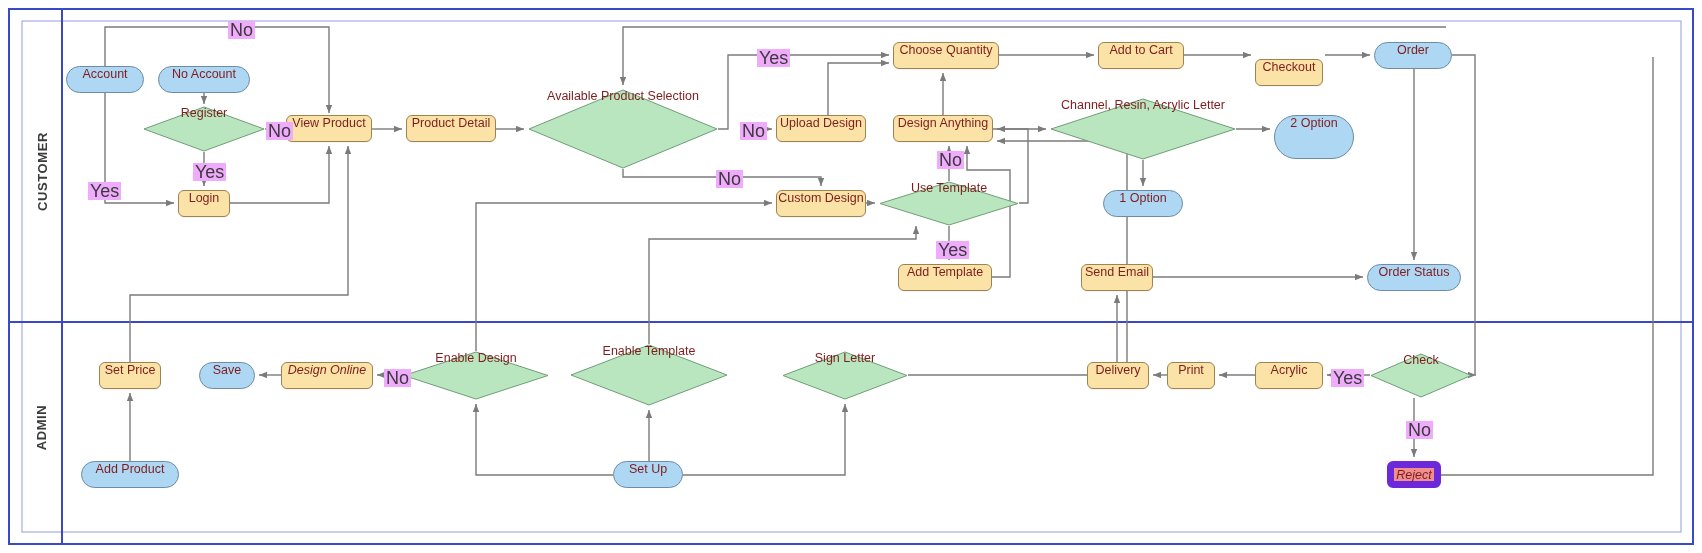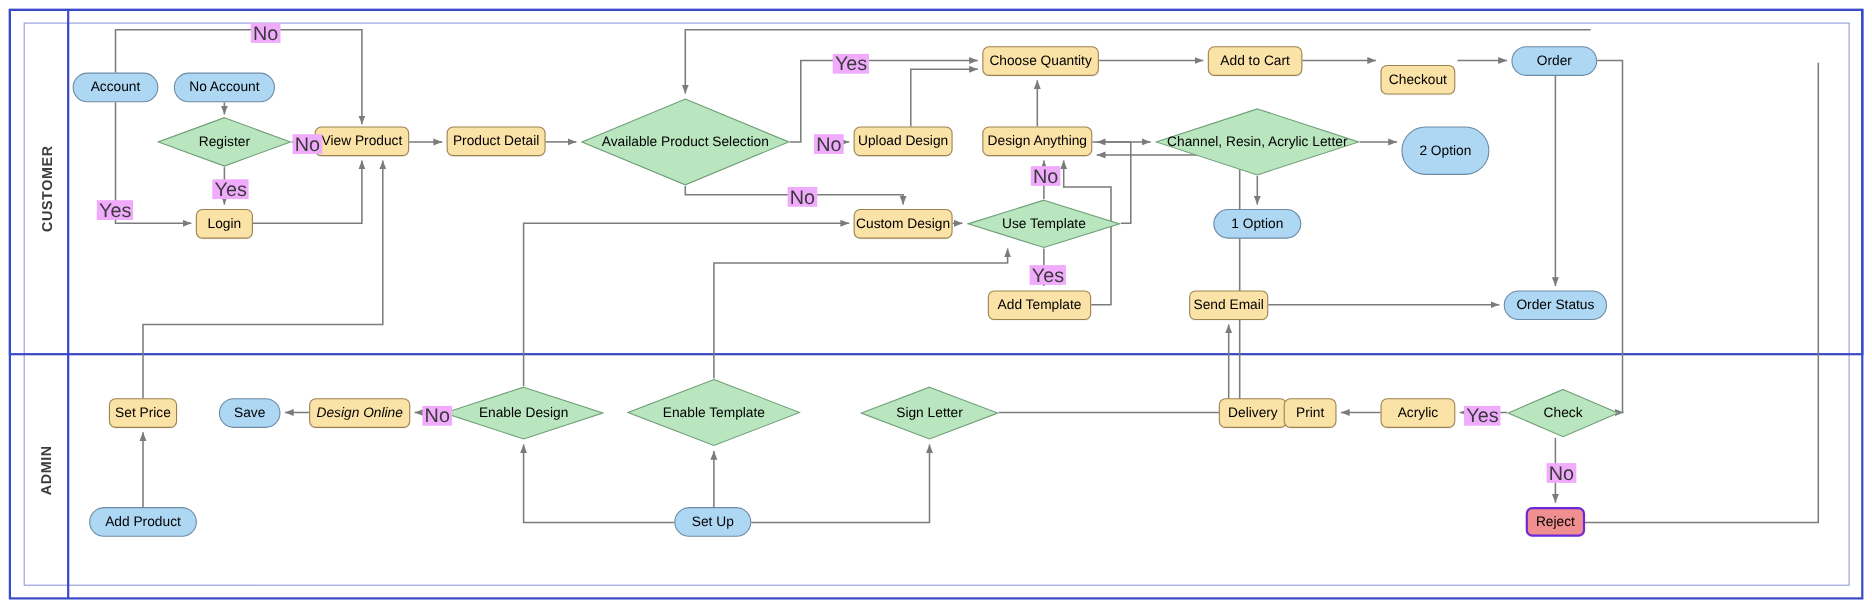--- a/index.html
+++ b/index.html
@@ -7,33 +7,33 @@
   #stage{position:relative;width:1702px;height:553px;background:#ffffff;overflow:hidden;}
   #svg{position:absolute;left:0;top:0;width:1702px;height:553px;}
   .lane-label{
     position:absolute;display:flex;align-items:center;justify-content:center;
     font-size:13px;font-weight:bold;color:#3b3b3b;letter-spacing:.6px;
   }
   .lane-label span{
     transform:rotate(-90deg);white-space:nowrap;display:block;
   }
   .node{
-    position:absolute;display:flex;align-items:center;justify-content:center;
-    text-align:center;font-size:12.5px;color:#000000;line-height:1.18;
+    position:absolute;display:flex;justify-content:center;
+    text-align:center;font-size:12.5px;color:#7f1d1d;line-height:1.18;
     box-sizing:border-box;
   }
   .proc{
     background:#fbe2a7;border:1px solid #9d8350;border-radius:6px;
     box-shadow:0 1px 0 rgba(0,0,0,.04);
   }
   .term{
     background:#aed7f4;border:1px solid #6d8ba5;border-radius:999px;
   }
   .err{
-    background:#ef8f8f;border:2px solid #6d28d9;border-radius:6px;
+    background:#ef8f8f;border:7px solid #6d28d9;border-radius:6px;font-style:italic;
   }
   .dec{
     background:transparent;border:none;
   }
   .dec .dectxt{position:relative;z-index:2;padding:0 4px;}
   .dec svg{position:absolute;left:0;top:0;}
   .edge-label{
     position:absolute;font-size:18px;color:#3a3a3a;background:#f0abfc;
     padding:0 2px;white-space:nowrap;line-height:1;
   }
@@ -275,21 +275,21 @@
   <div class="node dec" style="left:782px;top:351px;width:126px;height:49px;">
     <svg width="126" height="49" viewBox="0 0 126 49">
         <polygon points="63,1 125,24.5 63,48 1,24.5" fill="#b9e6bf" stroke="#6f9e77" stroke-width="1"></polygon>
       </svg>
     <span class="dectxt">Sign Letter</span>
   </div>
 
   <div class="node term" style="left:613px;top:461px;width:70px;height:27px;">
       <span>Set Up</span>
     </div>
-  <div class="node proc" style="left:1087px;top:362px;width:62px;height:27px;margin-left:21px;">
+  <div class="node proc" style="left:1087px;top:362px;width:62px;height:27px;">
       <span>Delivery</span>
     </div>
   <div class="node proc" style="left:1167px;top:362px;width:48px;height:27px;">
       <span>Print</span>
     </div>
   <div class="node proc" style="left:1255px;top:362px;width:68px;height:27px;">
       <span>Acrylic</span>
     </div>
 
   <div class="node dec" style="left:1370px;top:353px;width:102px;height:45px;">

